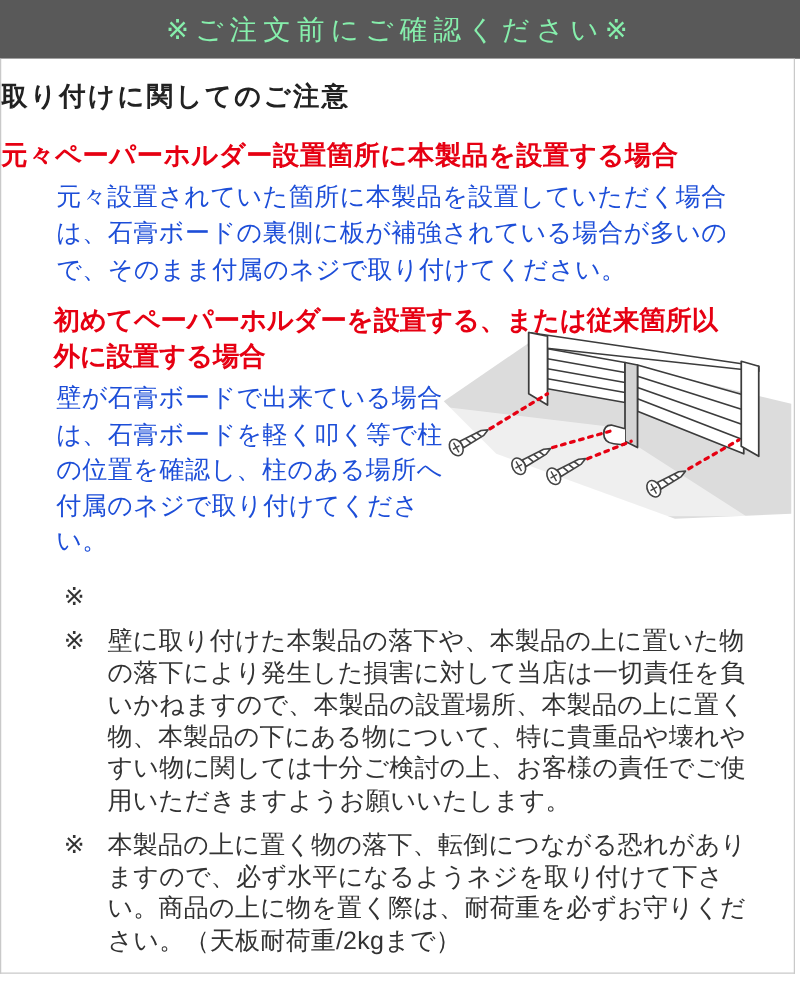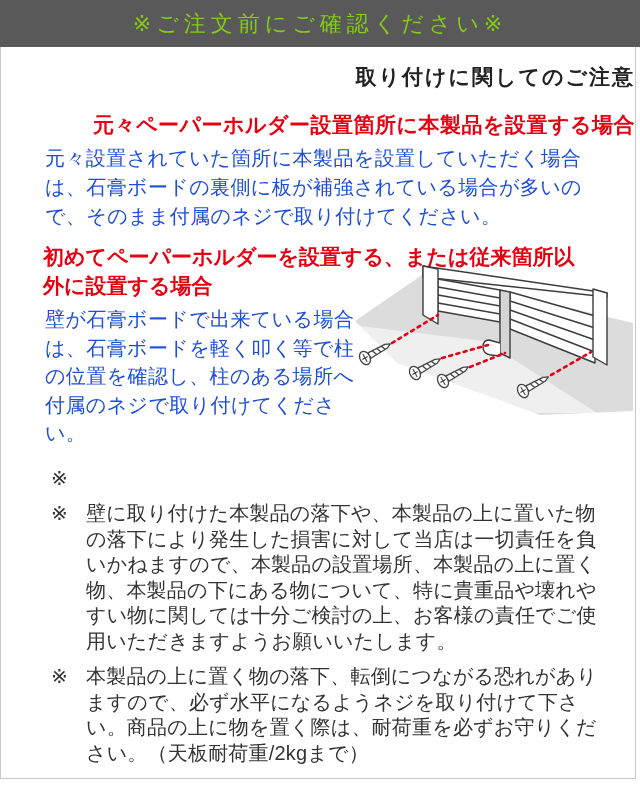--- a/index.html
+++ b/index.html
@@ -9,21 +9,21 @@
     font-family:"Liberation Sans","DejaVu Sans",sans-serif;
     color:#333333;
     position:relative;
     overflow:hidden;
   }
 
   
   .banner {
     height:47px;
     background:#595959;
-    color:#84cc16;
+    color:#86efac;
     display:flex;
     align-items:center;
     justify-content:center;
     font-size:22px;
     font-weight:500;
     letter-spacing:5px;
   }
 
   
   .frame {
@@ -31,36 +31,36 @@
     height:732px;
     margin-left:0;
     border:1px solid #c9c9c9;
     border-top:none;
     background:#ffffff;
     overflow:hidden;
   }
 
   .page-title {
     margin-top:16px;
-    text-align:right;
+    text-align:left;
     font-size:21px;
     font-weight:600;
     letter-spacing:2px;
     color:#222222;
   }
 
   .red-heading {
     color:#e60012;
     font-weight:700;
     font-size:21px;
     line-height:1.35;
   }
   .red-heading.center {
     margin-top:20px;
-    text-align:right;
+    text-align:left;
     letter-spacing:0.5px;
   }
   .red-heading.left {
     padding:6px 60px 0 42px;
   }
 
   .body-text {
     font-size:20px;
     line-height:29px;
     letter-spacing:0.4px;

